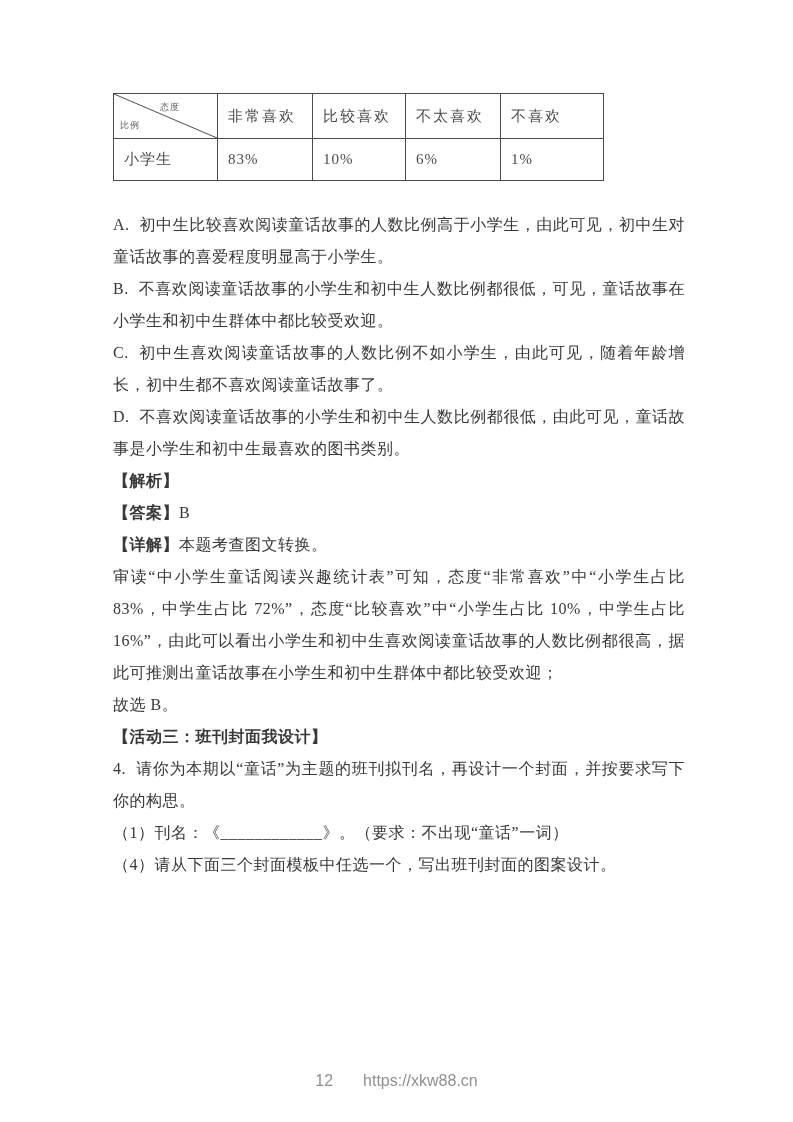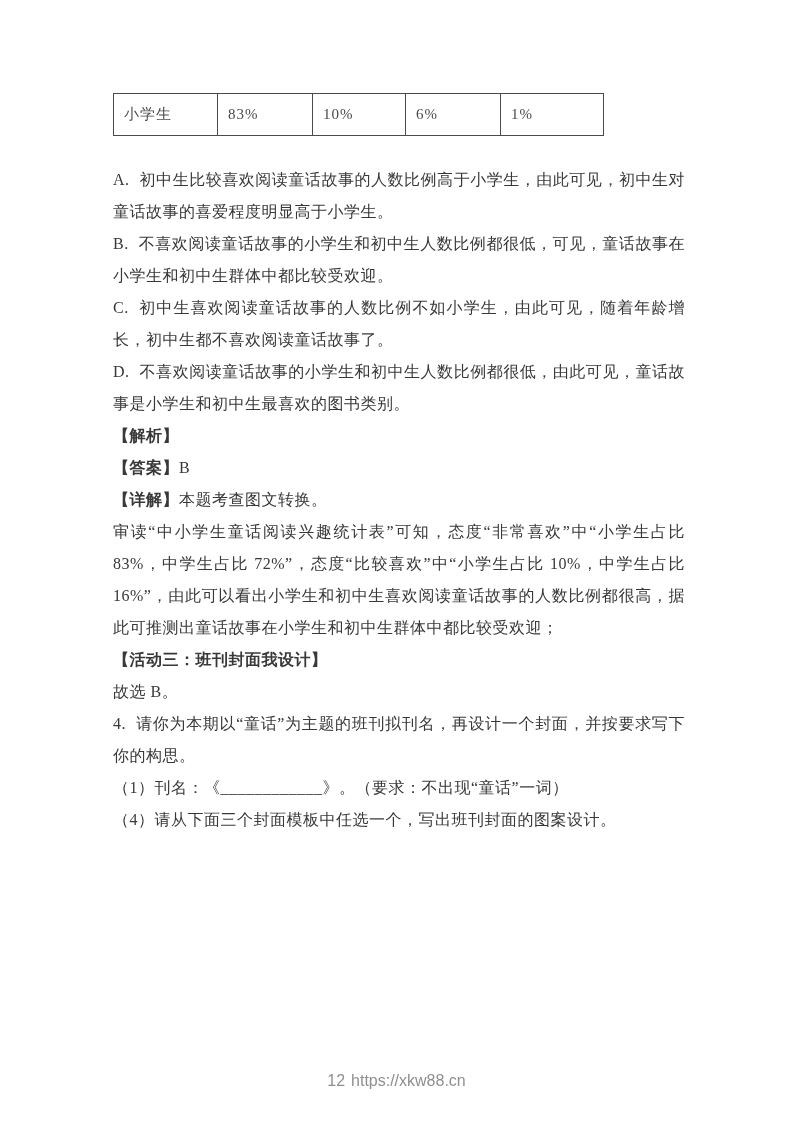--- a/index.html
+++ b/index.html
@@ -65,60 +65,73 @@
   .footer {
     position: absolute;
     bottom: 32px;
     left: 0;
     width: 100%;
     text-align: center;
     font-family: "Liberation Sans", "DejaVu Sans", sans-serif;
     font-size: 16px;
     color: #8f8f8f;
   }
-  .footer span { margin: 0 3px; }
+  .footer span { margin: 0 15px; }
 </style>
 </head>
 <body>
 
 <div class="page">
   <div class="content">
 
     <table class="stats-table">
       <colgroup>
         <col style="width:104px">
           <col style="width:95px">
           <col style="width:93px">
           <col style="width:95px">
           <col style="width:103px">
       </colgroup>
       <tbody>
+          <tr class="hdr">
+        <td class="corner-cell">
+          <svg viewBox="0 0 104 45" preserveAspectRatio="none">
+            <line x1="0" y1="0" x2="104" y2="45" stroke="#4a4a4a" stroke-width="1"></line>
+          </svg>
+          <span class="corner-top">态度</span>
+          <span class="corner-bottom">比例</span>
+        </td>
+        <td>非常喜欢</td>
+        <td>比较喜欢</td>
+        <td>不太喜欢</td>
+        <td>不喜欢</td>
+      </tr>
       <tr class="datar">
         <td>小学生</td>
         <td>83%</td>
         <td>10%</td>
         <td>6%</td>
         <td>1%</td>
       </tr>
     </tbody>
       </table>
 
     <p class="para first"><span class="opt-label">A.</span><span>初中生比较喜欢阅读童话故事的人数比例高于小学生，由此可见，初中生对童话故事的喜爱程度明显高于小学生。</span></p>
     <p class="para"><span class="opt-label">B.</span><span>不喜欢阅读童话故事的小学生和初中生人数比例都很低，可见，童话故事在小学生和初中生群体中都比较受欢迎。</span></p>
     <p class="para"><span class="opt-label">C.</span><span>初中生喜欢阅读童话故事的人数比例不如小学生，由此可见，随着年龄增长，初中生都不喜欢阅读童话故事了。</span></p>
     <p class="para"><span class="opt-label">D.</span><span>不喜欢阅读童话故事的小学生和初中生人数比例都很低，由此可见，童话故事是小学生和初中生最喜欢的图书类别。</span></p>
 
     <p class="para"><span class="bold">【解析】</span></p>
     <p class="para"><span class="bold">【答案】</span><span>B</span></p>
     <p class="para"><span class="bold">【详解】</span><span>本题考查图文转换。</span></p>
 
     <p class="para">审读“中小学生童话阅读兴趣统计表”可知，态度“非常喜欢”中“小学生占比 83%，中学生占比 72%”，态度“比较喜欢”中“小学生占比 10%，中学生占比 16%”，由此可以看出小学生和初中生喜欢阅读童话故事的人数比例都很高，据此可推测出童话故事在小学生和初中生群体中都比较受欢迎；</p>
+    <p class="para">故选 B。</p>
+
     <p class="para bold">【活动三：班刊封面我设计】</p>
-
-    <p class="para">故选 B。</p>
 
     <p class="para"><span class="opt-label">4.</span><span>请你为本期以“童话”为主题的班刊拟刊名，再设计一个封面，并按要求写下你的构思。</span></p>
     <p class="para">（1）刊名：《____________》。（要求：不出现“童话”一词）</p>
     <p class="para">（4）请从下面三个封面模板中任选一个，写出班刊封面的图案设计。</p>
 
   </div>
 
   <div class="footer">
     <span>12</span><span>https://xkw88.cn</span>
   </div>

